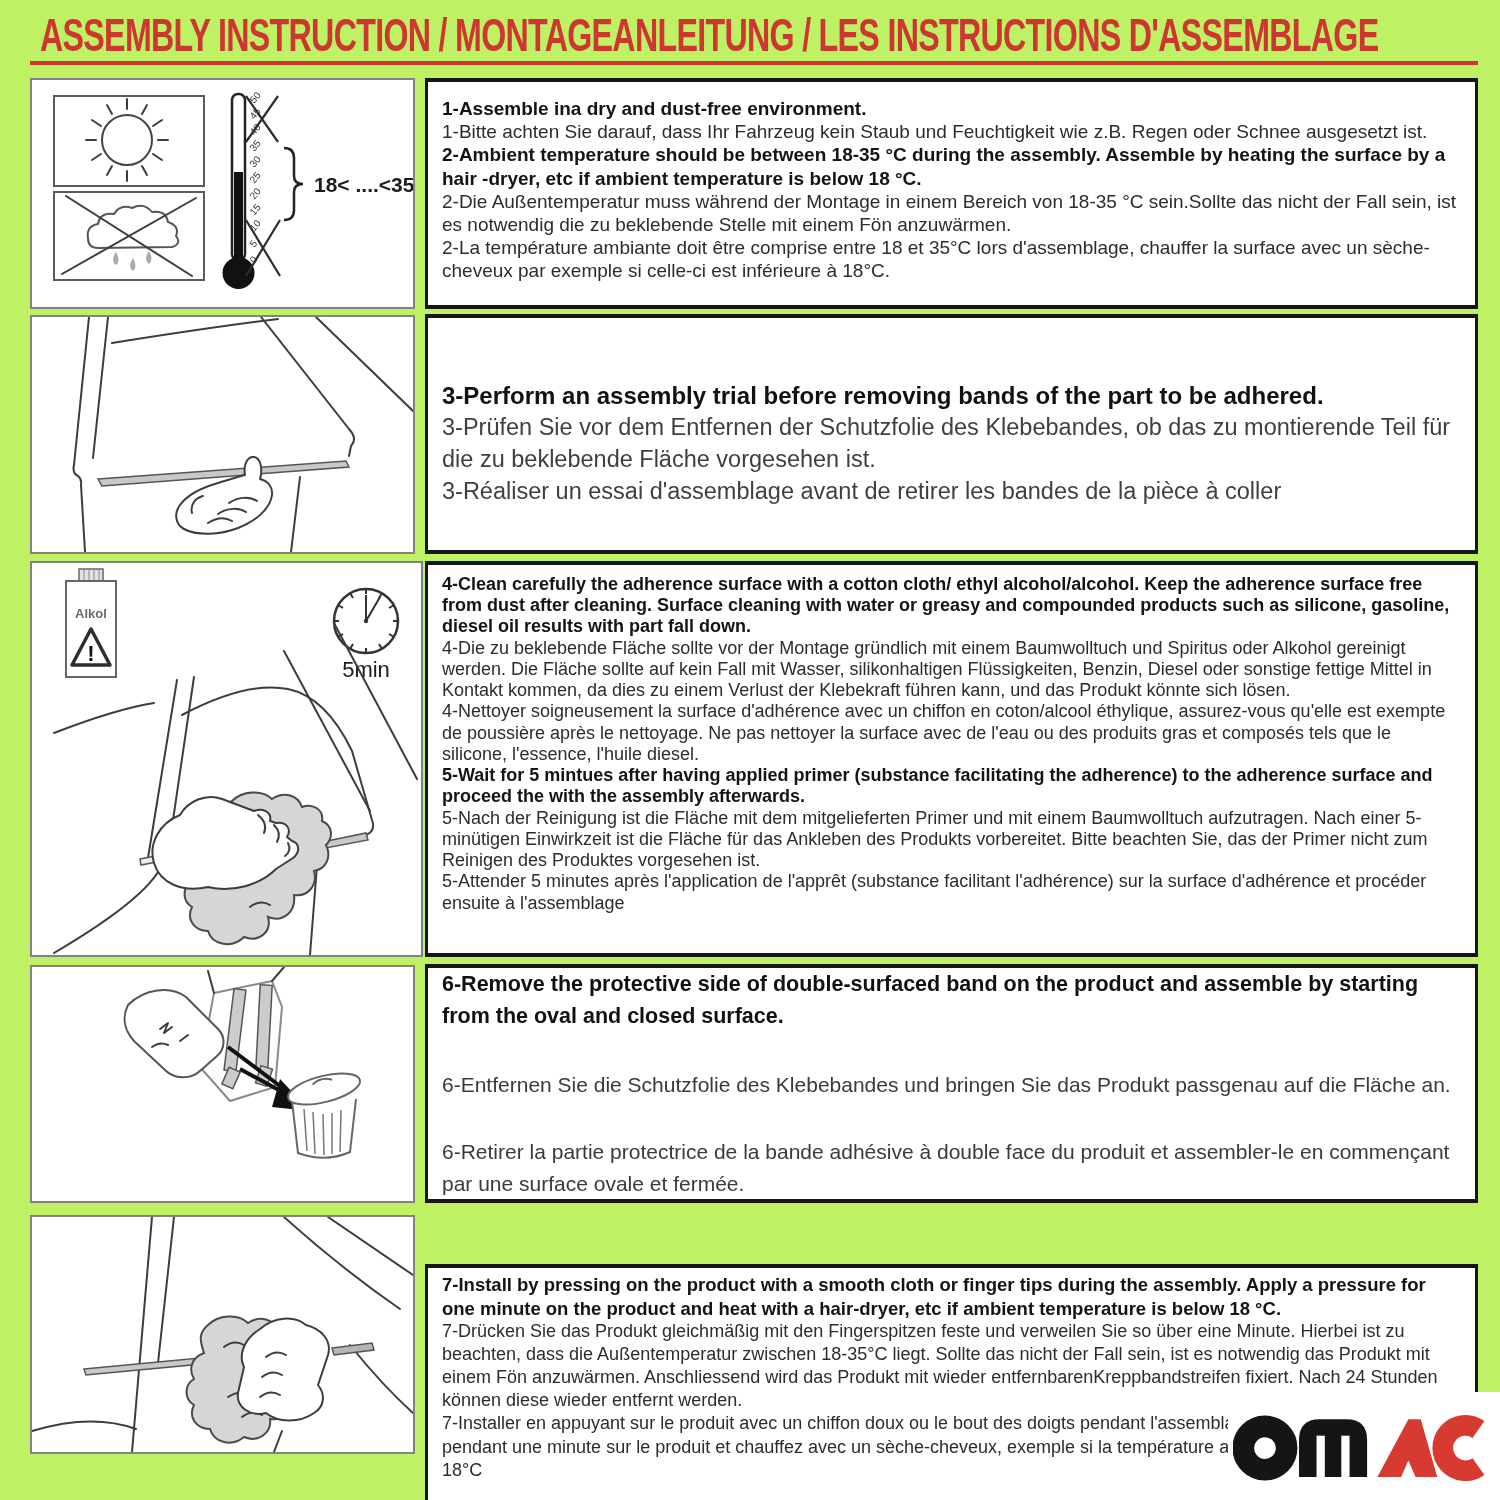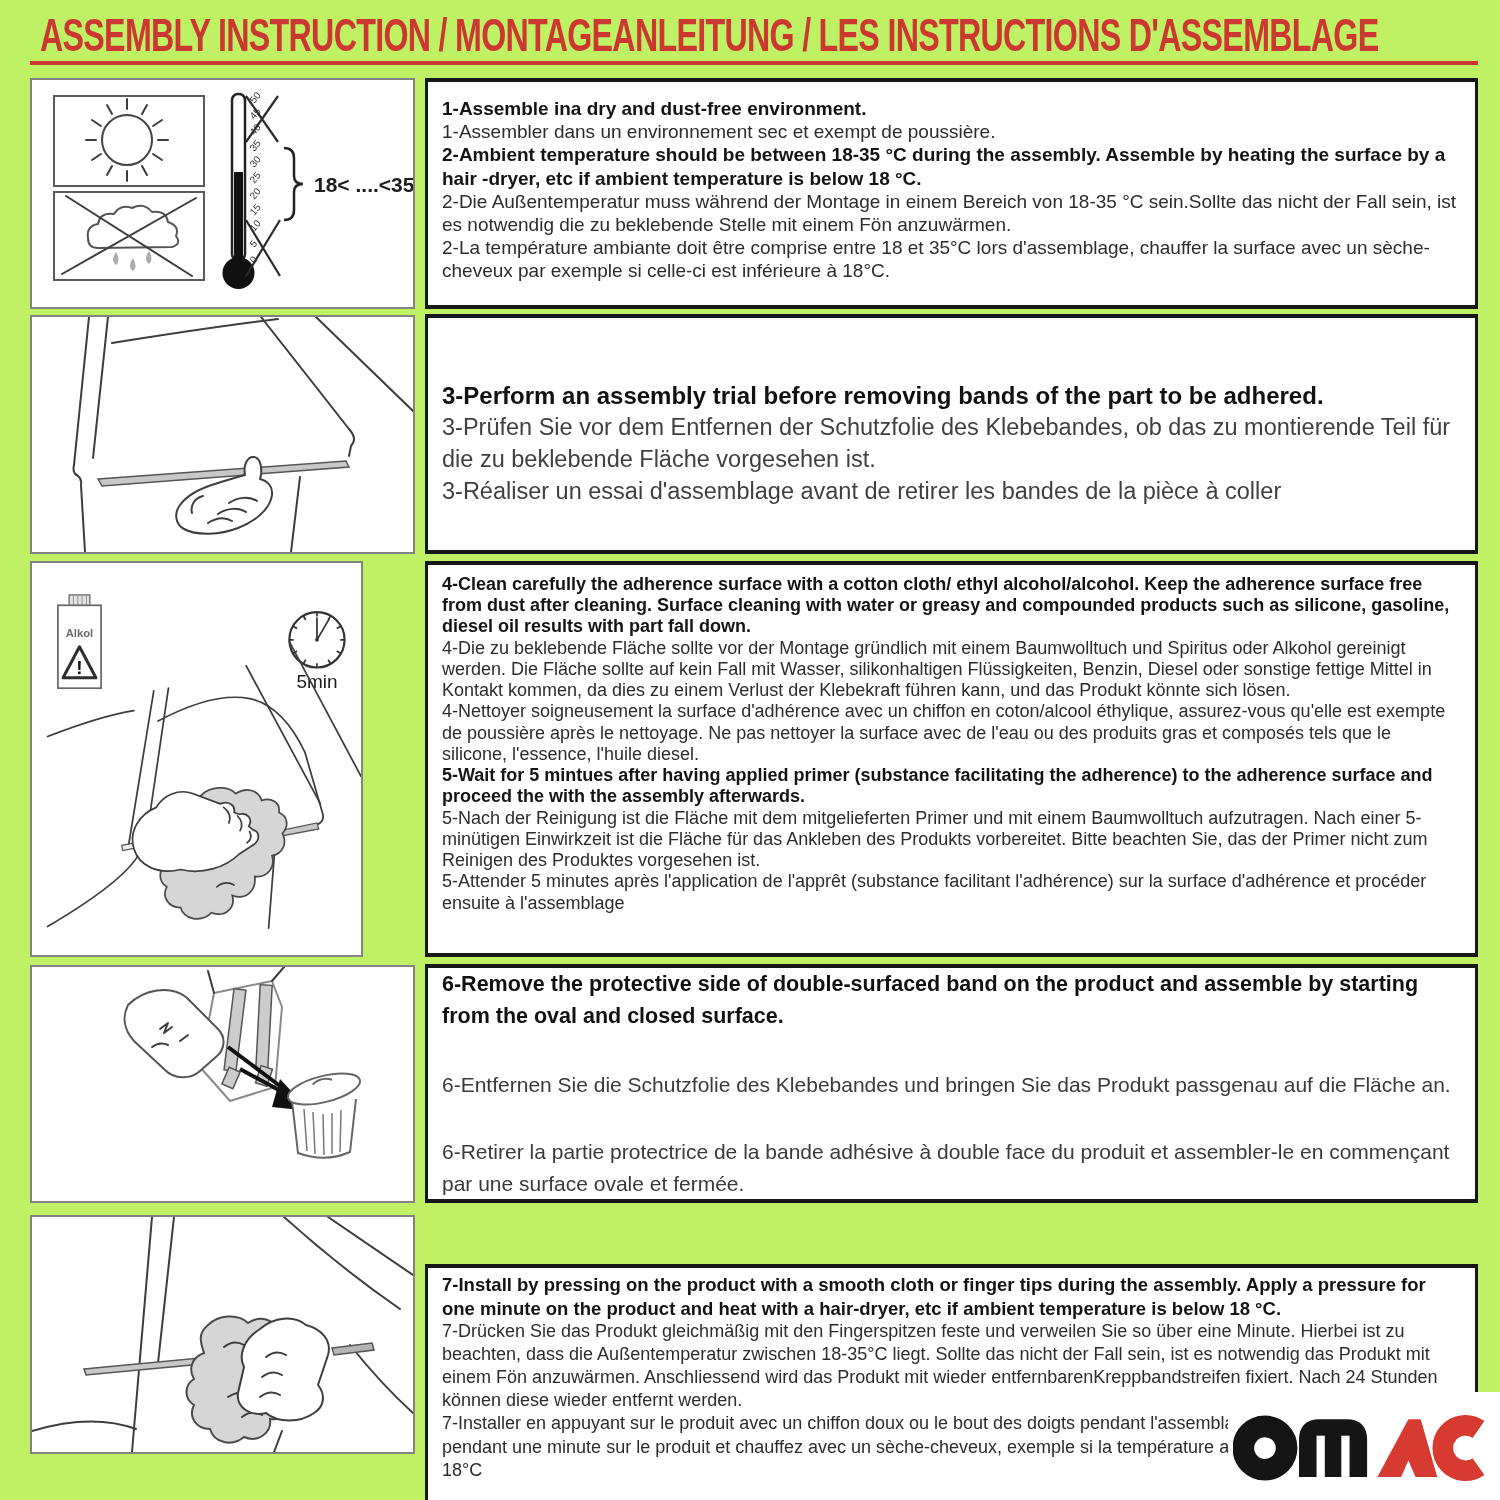--- a/index.html
+++ b/index.html
@@ -15,21 +15,21 @@
         padding:6px 14px;color:#2c2c2c;}
   .tbox p{margin:0;}
   .b{font-weight:bold;color:#141414;}
   
   .l1{left:30px;top:78px;width:385px;height:231px;}
   .r1{left:425px;top:78px;width:1053px;height:231px;font-size:19px;line-height:1.22;padding-top:15px;}
   .l2{left:30px;top:315px;width:385px;height:239px;}
   .r2{left:425px;top:314px;width:1053px;height:240px;display:flex;flex-direction:column;
       justify-content:center;padding-top:26px;font-size:23.5px;line-height:1.36;color:#3f3f3f;}
   .r2 .b{font-size:24px;color:#111;}
-  .l3{left:30px;top:561px;width:333px;height:396px;}
+  .l3{left:30px;top:561px;width:393px;height:396px;}
   .r3{left:425px;top:561px;width:1053px;height:396px;font-size:18px;line-height:1.18;padding-top:9px;}
   .l4{left:30px;top:965px;width:385px;height:238px;}
   .r4{left:425px;top:964px;width:1053px;height:239px;display:flex;flex-direction:column;
       justify-content:center;font-size:21px;line-height:1.5;color:#3a3a3a;gap:36px;}
   .r4 .b{font-size:21.5px;color:#111;}
   .l5{left:30px;top:1215px;width:385px;height:239px;}
   .r5{left:425px;top:1264px;width:1053px;height:264px;font-size:18px;line-height:1.28;padding-top:5px;}
   .r5 .b{font-size:18.5px;}
   .mt{margin-top:18px;}
   .mt2{margin-top:16px;}
@@ -77,21 +77,21 @@
         <text x="220" y="169" font-size="10" fill="#333" transform="rotate(-50 220 166)">5</text>
         <text x="220" y="185" font-size="10" fill="#333" transform="rotate(-50 220 182)">0</text>
         <path d="M214,16 L246,62 M246,16 L214,62 M214,140 L248,196 M248,140 L214,196" stroke="#2c2c2c" stroke-width="2.2" fill="none"></path>
         <path d="M252,68 Q262,68 262,78 L262,96 Q262,104 271,104 Q262,104 262,112 L262,130 Q262,140 252,140" stroke="#222" stroke-width="2.5" fill="none"></path>
         <text x="282" y="112" font-size="21" font-weight="600" fill="#1c1c1c">18&lt; ....&lt;35 C</text>
       </g>
     </svg>
   </div>
   <div class="box tbox r1">
     <p class="b">1-Assemble ina dry and dust-free environment.</p>
-    <p>1-Assembler dans un environnement sec et exempt de poussière.</p>
+    <p>1-Bitte achten Sie darauf, dass Ihr Fahrzeug kein Staub und Feuchtigkeit wie z.B. Regen oder Schnee ausgesetzt ist.</p>
     <p class="b mt">2-Ambient temperature should be between 18-35 °C  during the assembly. Assemble by heating the surface by a hair -dryer, etc if ambient temperature is below 18 °C.</p>
     <p>2-Die Außentemperatur muss während der Montage in einem Bereich von 18-35 °C  sein.Sollte das nicht der Fall sein, ist es notwendig die zu beklebende Stelle mit einem Fön anzuwärmen.</p>
     <p>2-La température ambiante doit être comprise entre 18 et 35°C lors d'assemblage, chauffer la surface avec un sèche-cheveux par exemple si celle-ci est inférieure à 18°C.</p>
   </div>
 
   <div class="box ibox illus l2">
     <svg viewBox="0 0 381 235" xmlns="http://www.w3.org/2000/svg">
       <g>
         <path class="sketch" d="M57,0 L42,148 M76,0 L61,141"></path>
         <path class="sketch" d="M42,148 Q40,156 46,159 Q50,162 49,168 L53,235"></path>

